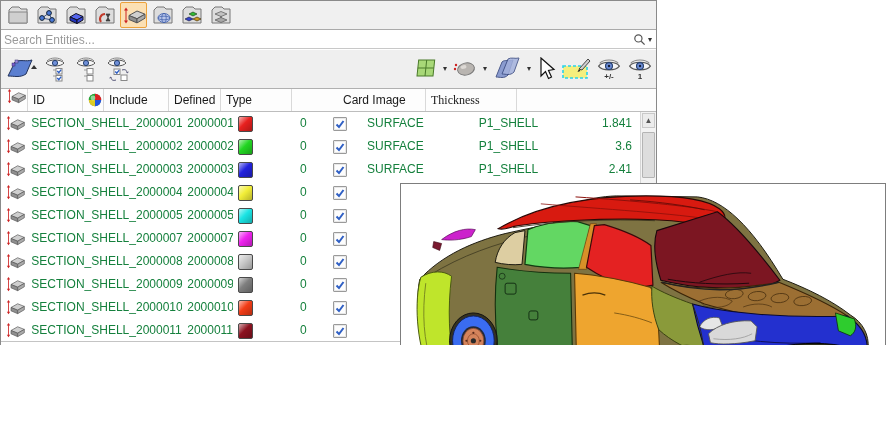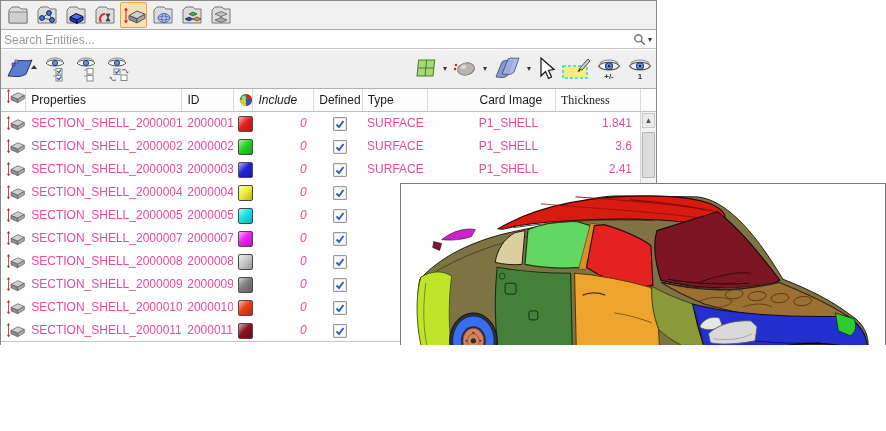--- a/index.html
+++ b/index.html
@@ -33,26 +33,26 @@
   .tb2 .tbtn { display:flex; align-items:center; justify-content:center; }
   .caret { font-size:8px; color:#333; line-height:8px; }
   .eyecap { font-size:8px; font-weight:bold; color:#333; text-align:center; line-height:7px; }
 
   
   .thead { position:absolute; left:0; top:88px; width:655px; height:23px; background:#fdfdfd;
            border-bottom:1px solid #bdbdbd; display:flex; font-size:12px; color:#1a1a1a; }
   .thead .hc { height:22px; line-height:22px; padding-left:5px; border-right:1px solid #d9d9d9;
                overflow:hidden; white-space:nowrap; display:flex; align-items:center; }
   .tbody { position:absolute; left:0; top:111px; width:639px; height:230px; border-bottom:1px solid #c4c4c4; }
-  .trow { display:flex; height:23px; font-size:12px; color:#ec4899; }
+  .trow { display:flex; height:23px; font-size:12px; color:#15803d; }
   .trow .tc { height:23px; line-height:23px; padding-left:5px; overflow:hidden; white-space:nowrap; }
   .c0{width:27px; display:flex; align-items:center; justify-content:center; padding-left:0;}
   .c1{width:169px;} .c2{width:55px;}
   .c3{width:21px; display:flex; align-items:center; padding-left:2px;}
-  .c4{width:65px; text-align:right; padding-right:7px; padding-left:0;font-style:italic;}
+  .c4{width:65px; text-align:right; padding-right:7px; padding-left:0;}
   .c5{width:52px; display:flex; align-items:center; justify-content:center; padding-left:0;}
   .c6{width:71px;} .c7{width:88px;margin-left:46px;} .c8{width:91px; text-align:right; padding-right:8px; padding-left:0;}
   .swatch { width:16px; height:16px; border:1px solid #4a4a4a; border-radius:2px;
             background-image:linear-gradient(135deg, rgba(255,255,255,.65), rgba(255,255,255,0) 45%, rgba(0,0,0,.25)); }
   .cbx { width:14px; height:14px; border:1px solid #9a9a9a; background:#fdfdfd; border-radius:1px;
          display:flex; align-items:center; justify-content:center; box-shadow:inset 0 0 0 1px #e8e8e8; }
 
   .vscroll { position:absolute; right:0; top:111px; width:16px; height:230px; background:#f3f3f3;
              border-left:1px solid #d5d5d5; }
   .vscroll .up { position:absolute; left:1px; top:1px; width:13px; height:15px; background:#ececec;
@@ -260,21 +260,20 @@
   <svg width="20" height="17" viewBox="0 0 24 20">
     <path d="M3,3 L3,16" stroke="#cc2222" stroke-width="1" fill="none"></path>
     <path d="M3,1 l-2,3 h4 Z" fill="#cc2222"></path>
     <path d="M3,18 l-2,-3 h4 Z" fill="#cc2222"></path>
     <path d="M6,10 l8,-4.5 8,3.2 -8,4.5 Z" fill="#cfcfcf" stroke="#555" stroke-width="0.8"></path>
     <path d="M6,10 l0,4 8,3.4 0,-4.1 Z" fill="#8f8f8f" stroke="#555" stroke-width="0.8"></path>
     <path d="M22,8.7 l0,4 -8,4.7 0,-4.1 Z" fill="#ababab" stroke="#555" stroke-width="0.8"></path>
   </svg>
 </span>
         </div>
-      <div class="hc c1">Properties</div>
       <div class="hc c2">ID</div>
       <div class="hc c3">
         <svg width="14" height="14" viewBox="0 0 14 14">
           <circle cx="7" cy="7" r="6.2" fill="#888"></circle>
           <path d="M7,7 L7,0.8 A6.2,6.2 0 0 1 13.2,7 Z" fill="#d92222"></path>
           <path d="M7,7 L13.2,7 A6.2,6.2 0 0 1 7,13.2 Z" fill="#2255dd"></path>
           <path d="M7,7 L7,13.2 A6.2,6.2 0 0 1 0.8,7 Z" fill="#ddcc22"></path>
           <path d="M7,7 L0.8,7 A6.2,6.2 0 0 1 7,0.8 Z" fill="#22aa33"></path>
           <circle cx="5" cy="5" r="2.4" fill="#ffffff" opacity="0.5"></circle>
         </svg>

